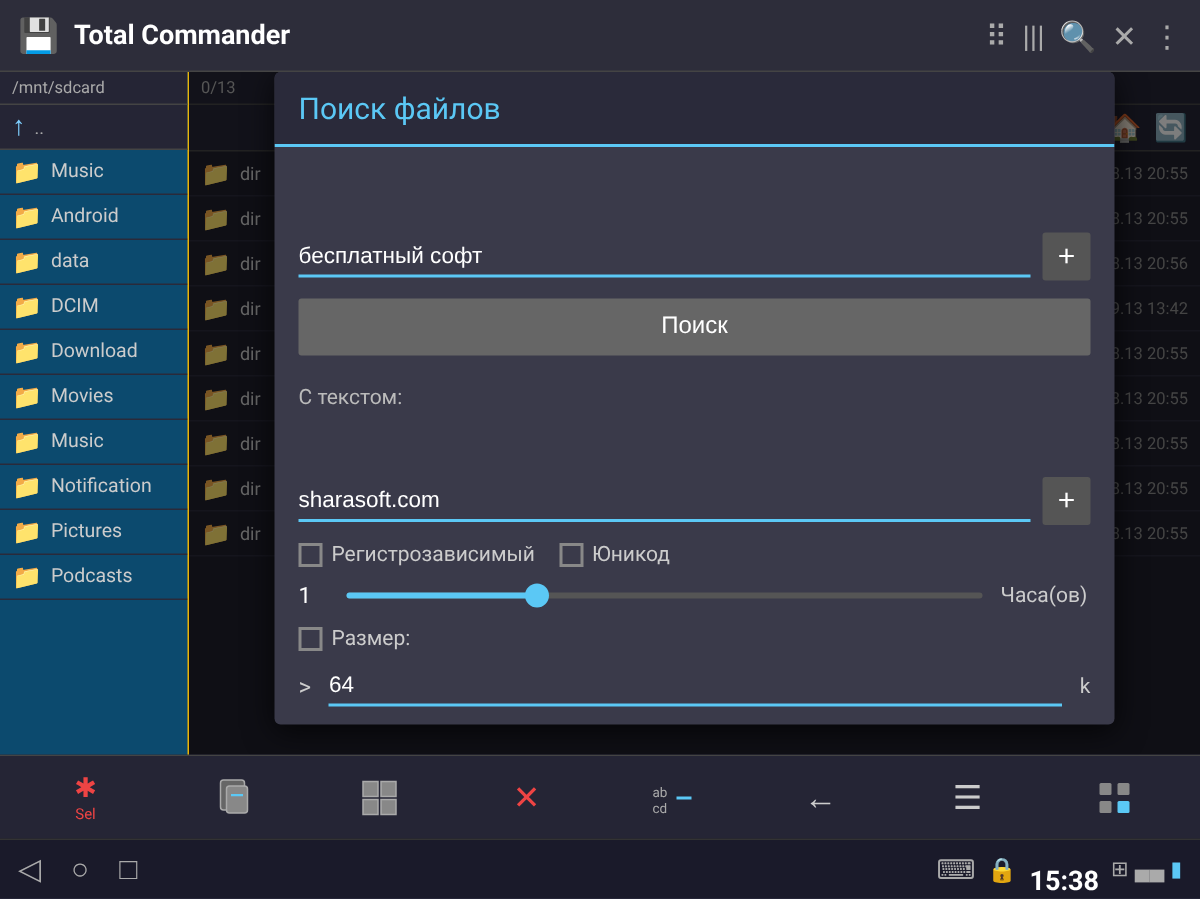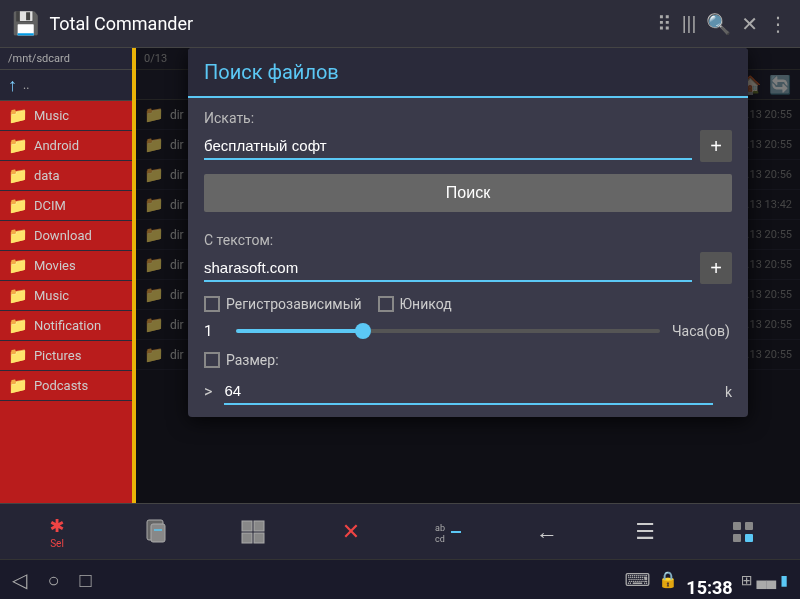--- a/index.html
+++ b/index.html
@@ -19,38 +19,39 @@
       display: flex;
       align-items: center;
       padding: 0 12px;
       gap: 10px;
       border-bottom: 1px solid #444;
     }
     .top-bar-title {
       color: #ffffff;
       font-size: 18px;
       flex: 1;
+      font-weight: bold;
     }
     .top-bar-icon {
       color: #aaa;
       font-size: 20px;
       cursor: pointer;
     }
 
     
     .main-area {
       display: flex;
       height: calc(599px - 48px - 56px - 40px);
     }
 
     
     .file-panel {
-      width: 136px;
-      background: #b91c1c;
-      border-right: 4px solid #eab308;
+      width: 126px;
+      background: #0c4a6e;
+      border-right: 1px solid #eab308;
       overflow: hidden;
     }
     .file-panel-header {
       background: #252535;
       padding: 4px 8px;
       color: #aaa;
       font-size: 11px;
       border-bottom: 1px solid #444;
     }
     .file-panel-nav {
@@ -158,20 +159,21 @@
     .field-label {
       color: #bbb;
       font-size: 14px;
       margin-bottom: 4px;
     }
     .input-row {
       display: flex;
       gap: 8px;
       align-items: center;
       margin-bottom: 12px;
+      margin-top: 45px;
     }
     .text-input {
       flex: 1;
       background: transparent;
       border: none;
       border-bottom: 2px solid #5bc8f5;
       color: #fff;
       font-size: 15px;
       padding: 4px 0;
       outline: none;
@@ -484,21 +486,20 @@
         </div>
         <span class="right-file-meta">01.08.13 20:55</span>
       </div>
 
     <div class="dialog-overlay">
       <div class="dialog">
         <div class="dialog-title">Поиск файлов</div>
         <div class="dialog-body">
 
           
-          <div class="field-label">Искать:</div>
           <div class="input-row">
             <input class="text-input" type="text" value="бесплатный софт" style="">
             <button class="plus-btn">+</button>
           </div>
 
           
           <button class="search-btn">Поиск</button>
 
           
           <div class="field-label">С текстом:</div>

